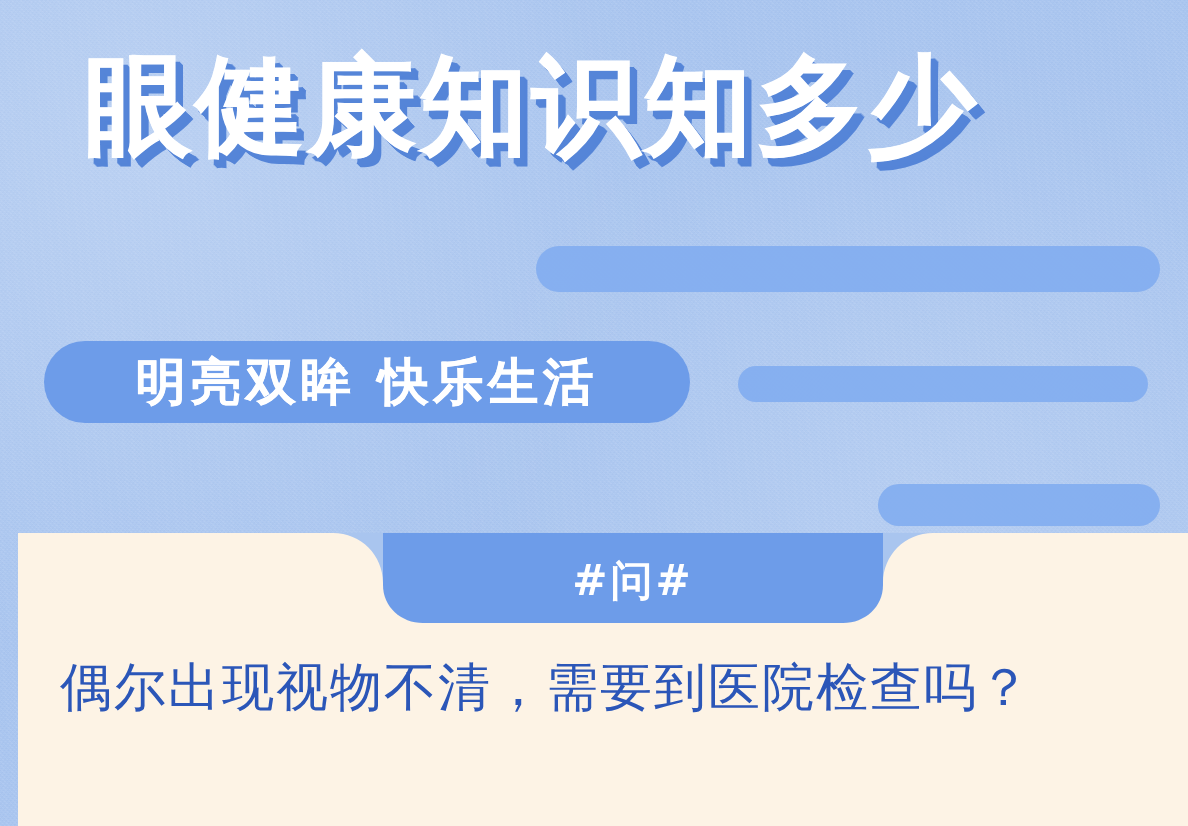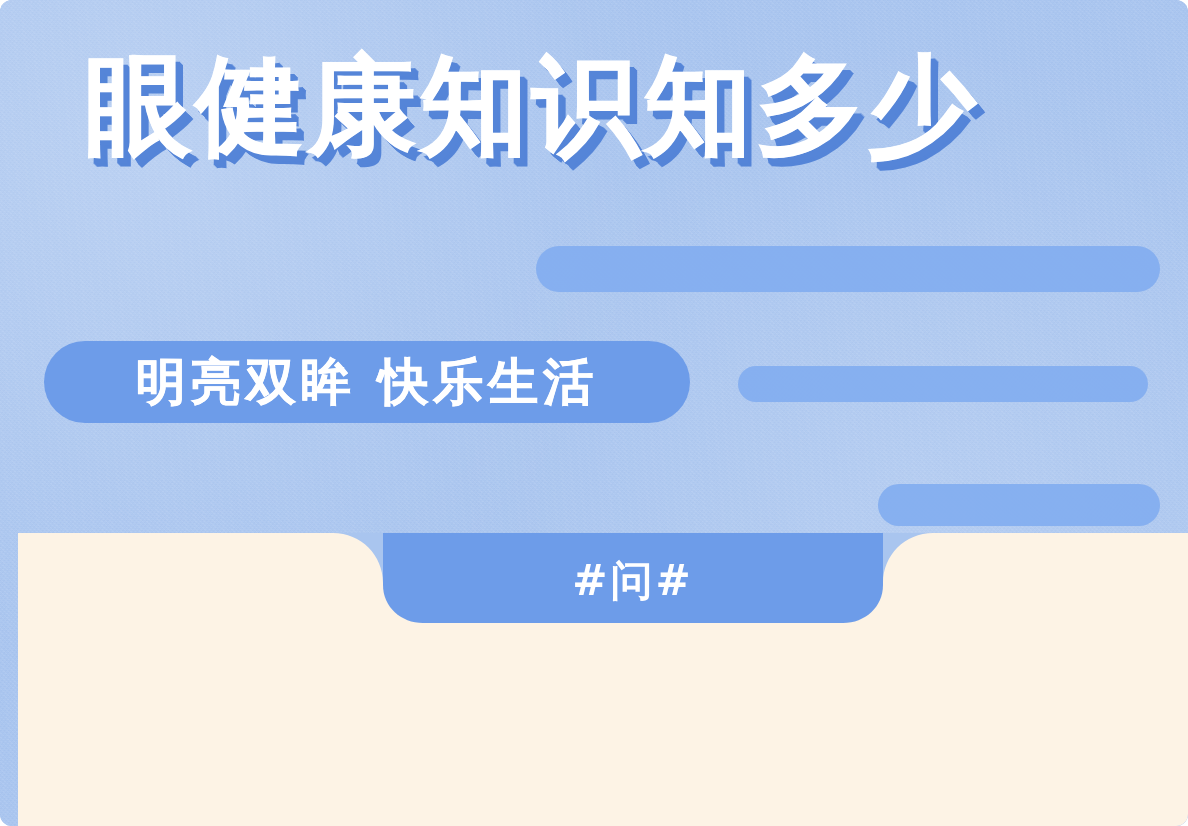--- a/index.html
+++ b/index.html
@@ -8,21 +8,20 @@
     background: #ffffff;
   }
 
   .poster {
     position: relative;
     width: 1188px;
     height: 826px;
     overflow: hidden;
     font-family: "DejaVu Sans", "Liberation Sans", sans-serif;
     background: #a9c5ef;
-    border-radius: 12px;
   }
 
   
   .bg {
     position: absolute;
     inset: 0;
     background-color: #a9c5ef;
     background-image:
       radial-gradient(circle at 12% 18%, rgba(255,255,255,0.20) 0%, rgba(255,255,255,0) 42%),
       radial-gradient(circle at 78% 62%, rgba(255,255,255,0.14) 0%, rgba(255,255,255,0) 45%),
@@ -163,14 +162,15 @@
   <svg style="position:absolute;left:333px;top:533px;width:50px;height:90px;" viewBox="0 0 50 90" preserveAspectRatio="none">
     <path d="M0,0 H50 V90 H0 Z" fill="#fdf3e5"></path>
     <path d="M50,0 H0 C28,0 50,22 50,50 Z" fill="#a9c5ef"></path>
   </svg>
 
   <svg style="position:absolute;left:883px;top:533px;width:50px;height:90px;" viewBox="0 0 50 90" preserveAspectRatio="none">
     <path d="M0,0 H50 V90 H0 Z" fill="#fdf3e5"></path>
     <path d="M0,0 H50 C22,0 0,22 0,50 Z" fill="#a9c5ef"></path>
   </svg>
 
+  <div class="question">偶尔出现视物不清，需要到医院检查吗？</div>
 
 </div>
 
 </body></html>

